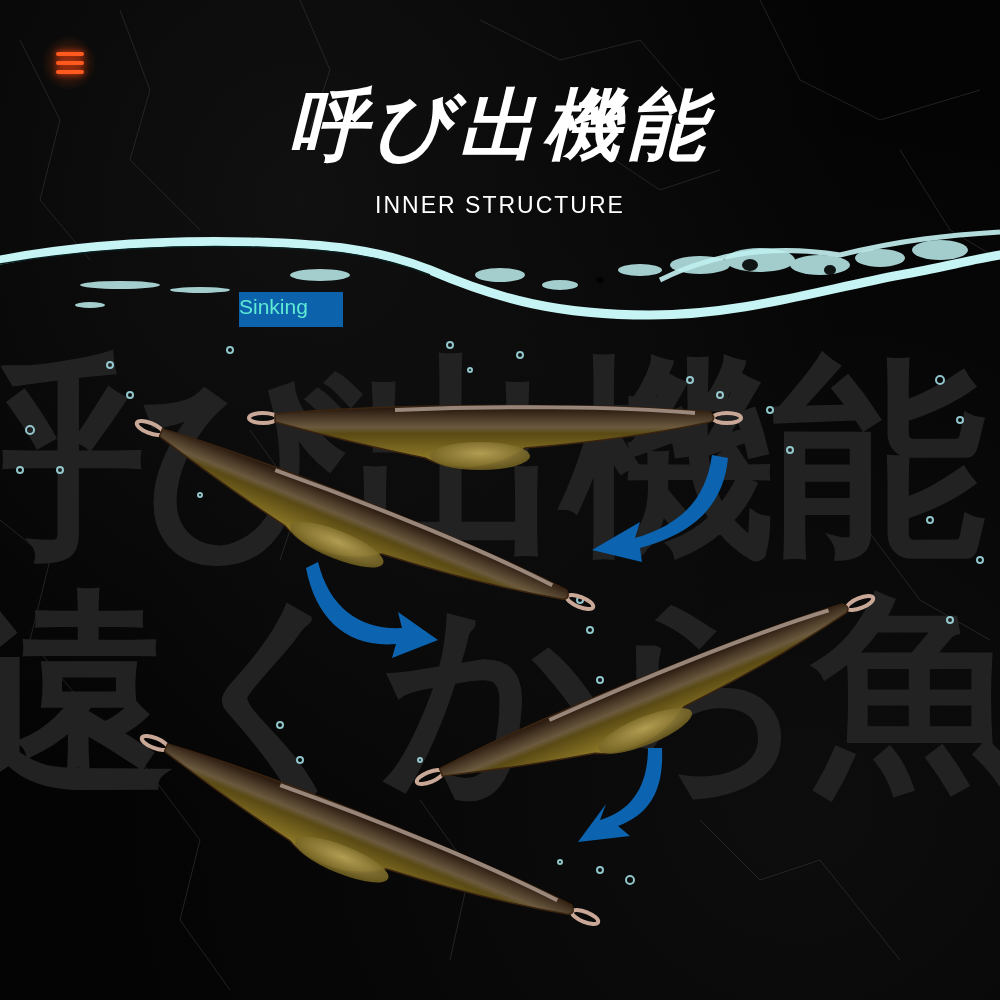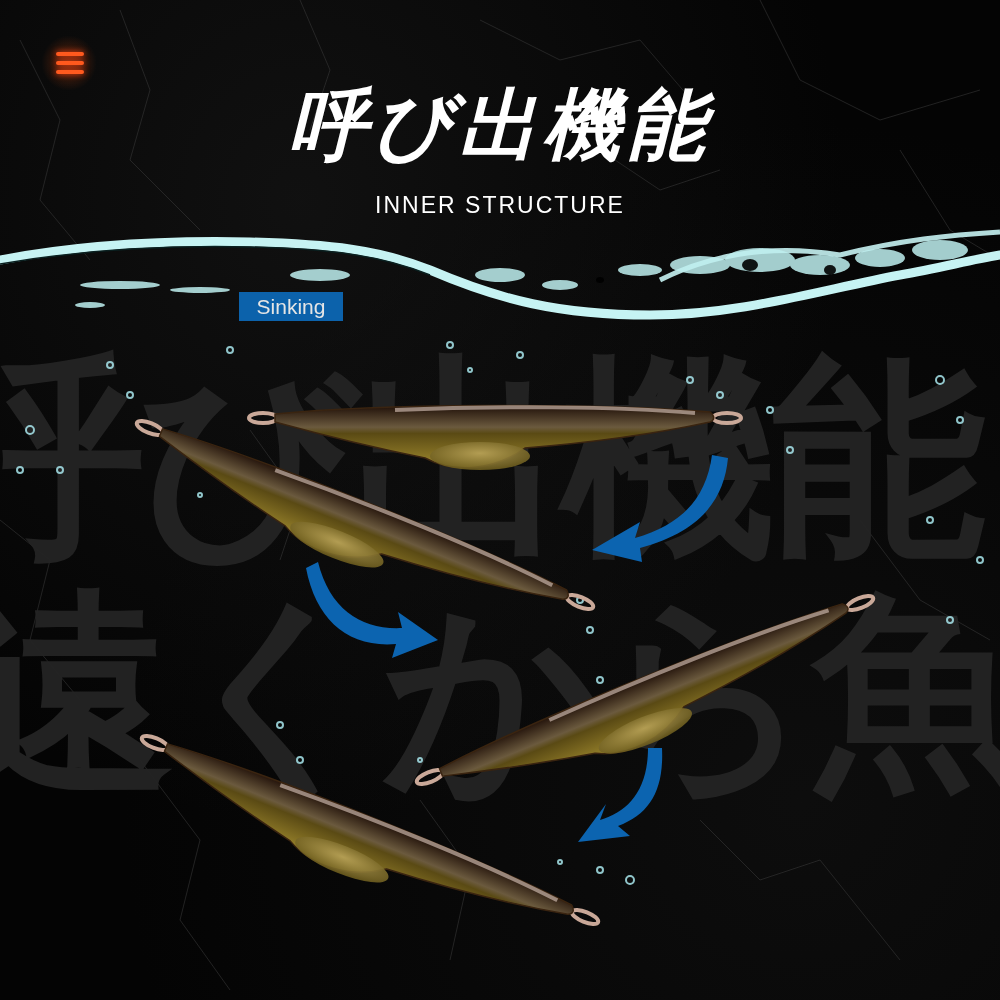--- a/index.html
+++ b/index.html
@@ -12,21 +12,21 @@
   .marble { position:absolute; inset:0; }
   .bg-kanji { position:absolute; font-family:"DejaVu Serif", serif; font-weight:bold; color:#242424; font-size:215px; line-height:1; letter-spacing:-6px; white-space:nowrap; opacity:0.95; }
   .bg-row1 { left:-70px; top:350px; }
   .bg-row2 { left:-40px; top:585px; }
   .menu { position:absolute; left:52px; top:48px; width:34px; height:30px; cursor:pointer; }
   .menu .glow { position:absolute; left:-14px; top:-14px; width:62px; height:58px; border-radius:50%; background:radial-gradient(circle, rgba(255,90,20,0.35), transparent 65%); }
   .menu .bar { position:absolute; left:4px; width:28px; height:4px; border-radius:2px; background:#ff5a1f; box-shadow:0 0 6px #ff4010; }
   .title { position:absolute; left:0; width:1000px; top:74px; text-align:center; color:#fff; font-family:"DejaVu Serif", serif; font-weight:bold; font-size:78px; letter-spacing:6px; font-style:italic; }
   .subtitle { position:absolute; left:0; width:1000px; top:192px; text-align:center; color:#fff; font-family:"Liberation Sans", sans-serif; font-size:23px; letter-spacing:2px; font-weight:normal; }
   .wave { position:absolute; left:0; top:220px; width:1000px; height:110px; }
-  .badge { position:absolute; left:239px; top:292px; width:104px; height:29px; background:#0c62ab; color:#e5e5e5; font-family:"Liberation Sans", sans-serif; font-size:21px; line-height:29px; text-align:center; }
+  .badge { position:absolute; left:239px; top:292px; width:104px; height:35px; background:#0c62ab; color:#5eead4; font-family:"Liberation Sans", sans-serif; font-size:21px; line-height:29px; }
   .lures { position:absolute; inset:0; width:1000px; height:1000px; }
   .bubbles { position:absolute; inset:0; width:1000px; height:1000px; }
 </style>
 </head>
 <body>
 
 <div class="stage">
 
   <svg class="marble" viewBox="0 0 1000 1000" width="1000" height="1000">
     <g stroke="#3a3a3a" stroke-width="1" fill="none" opacity="0.55">

